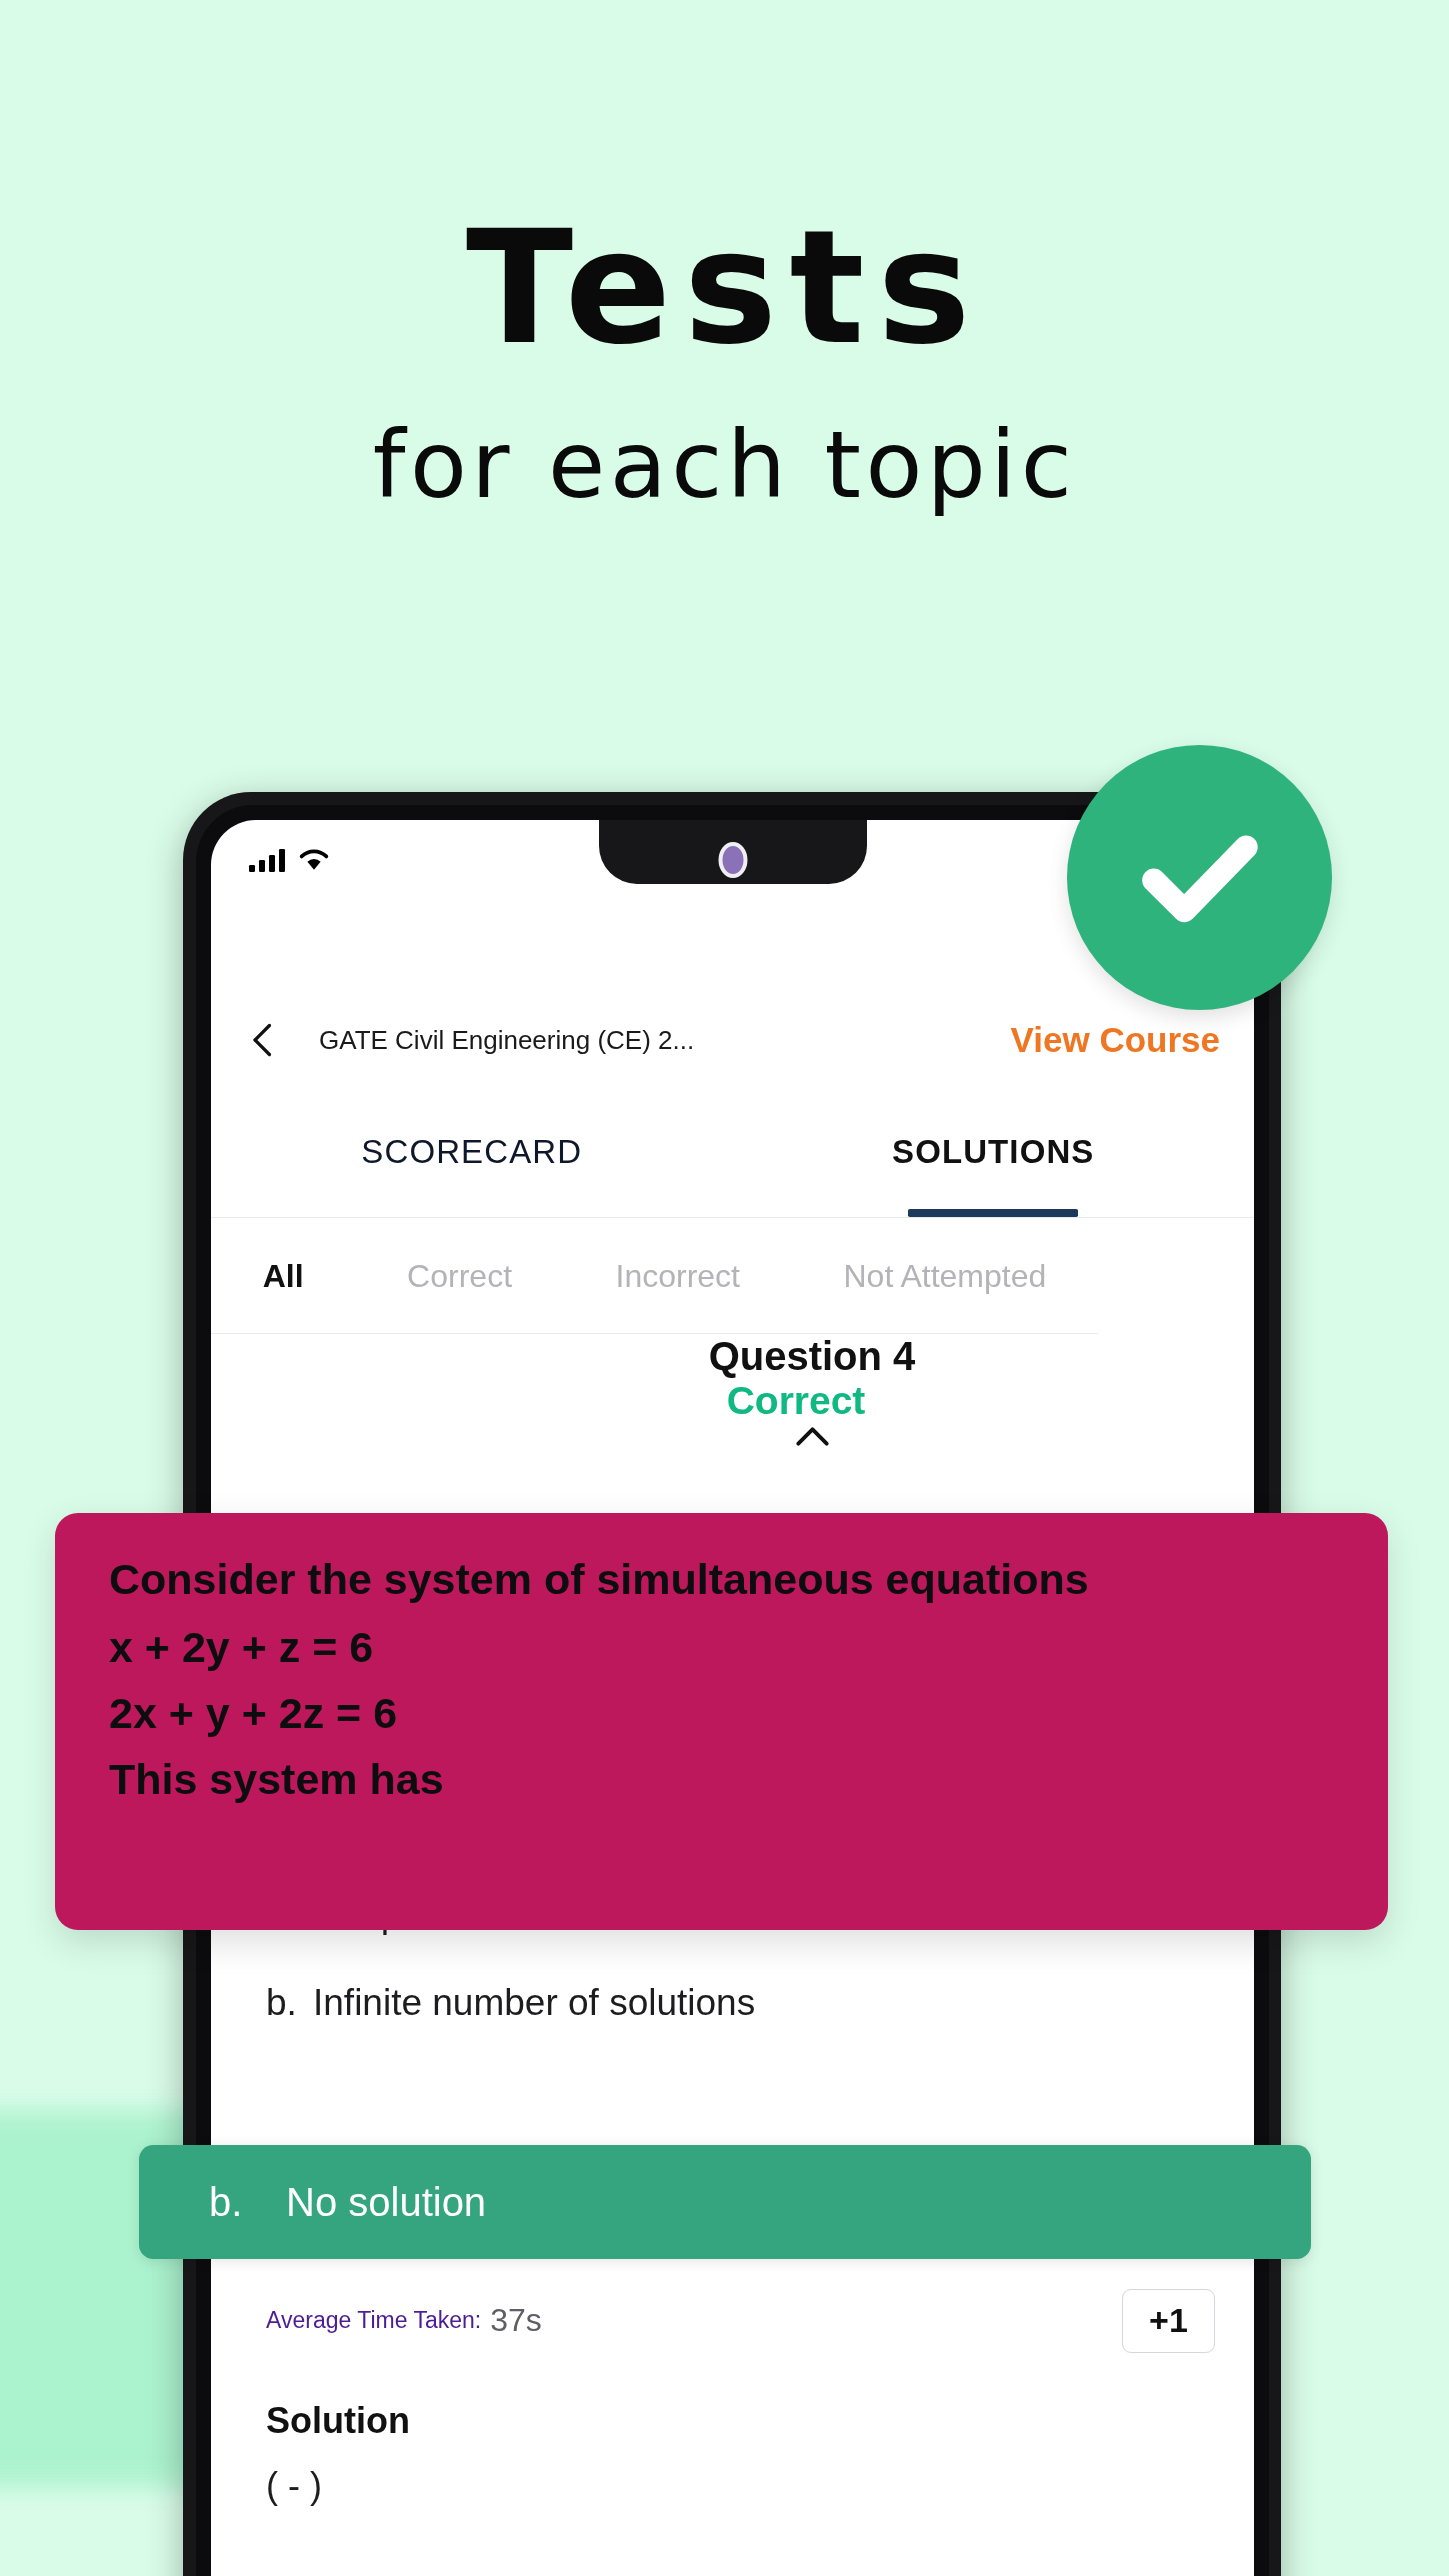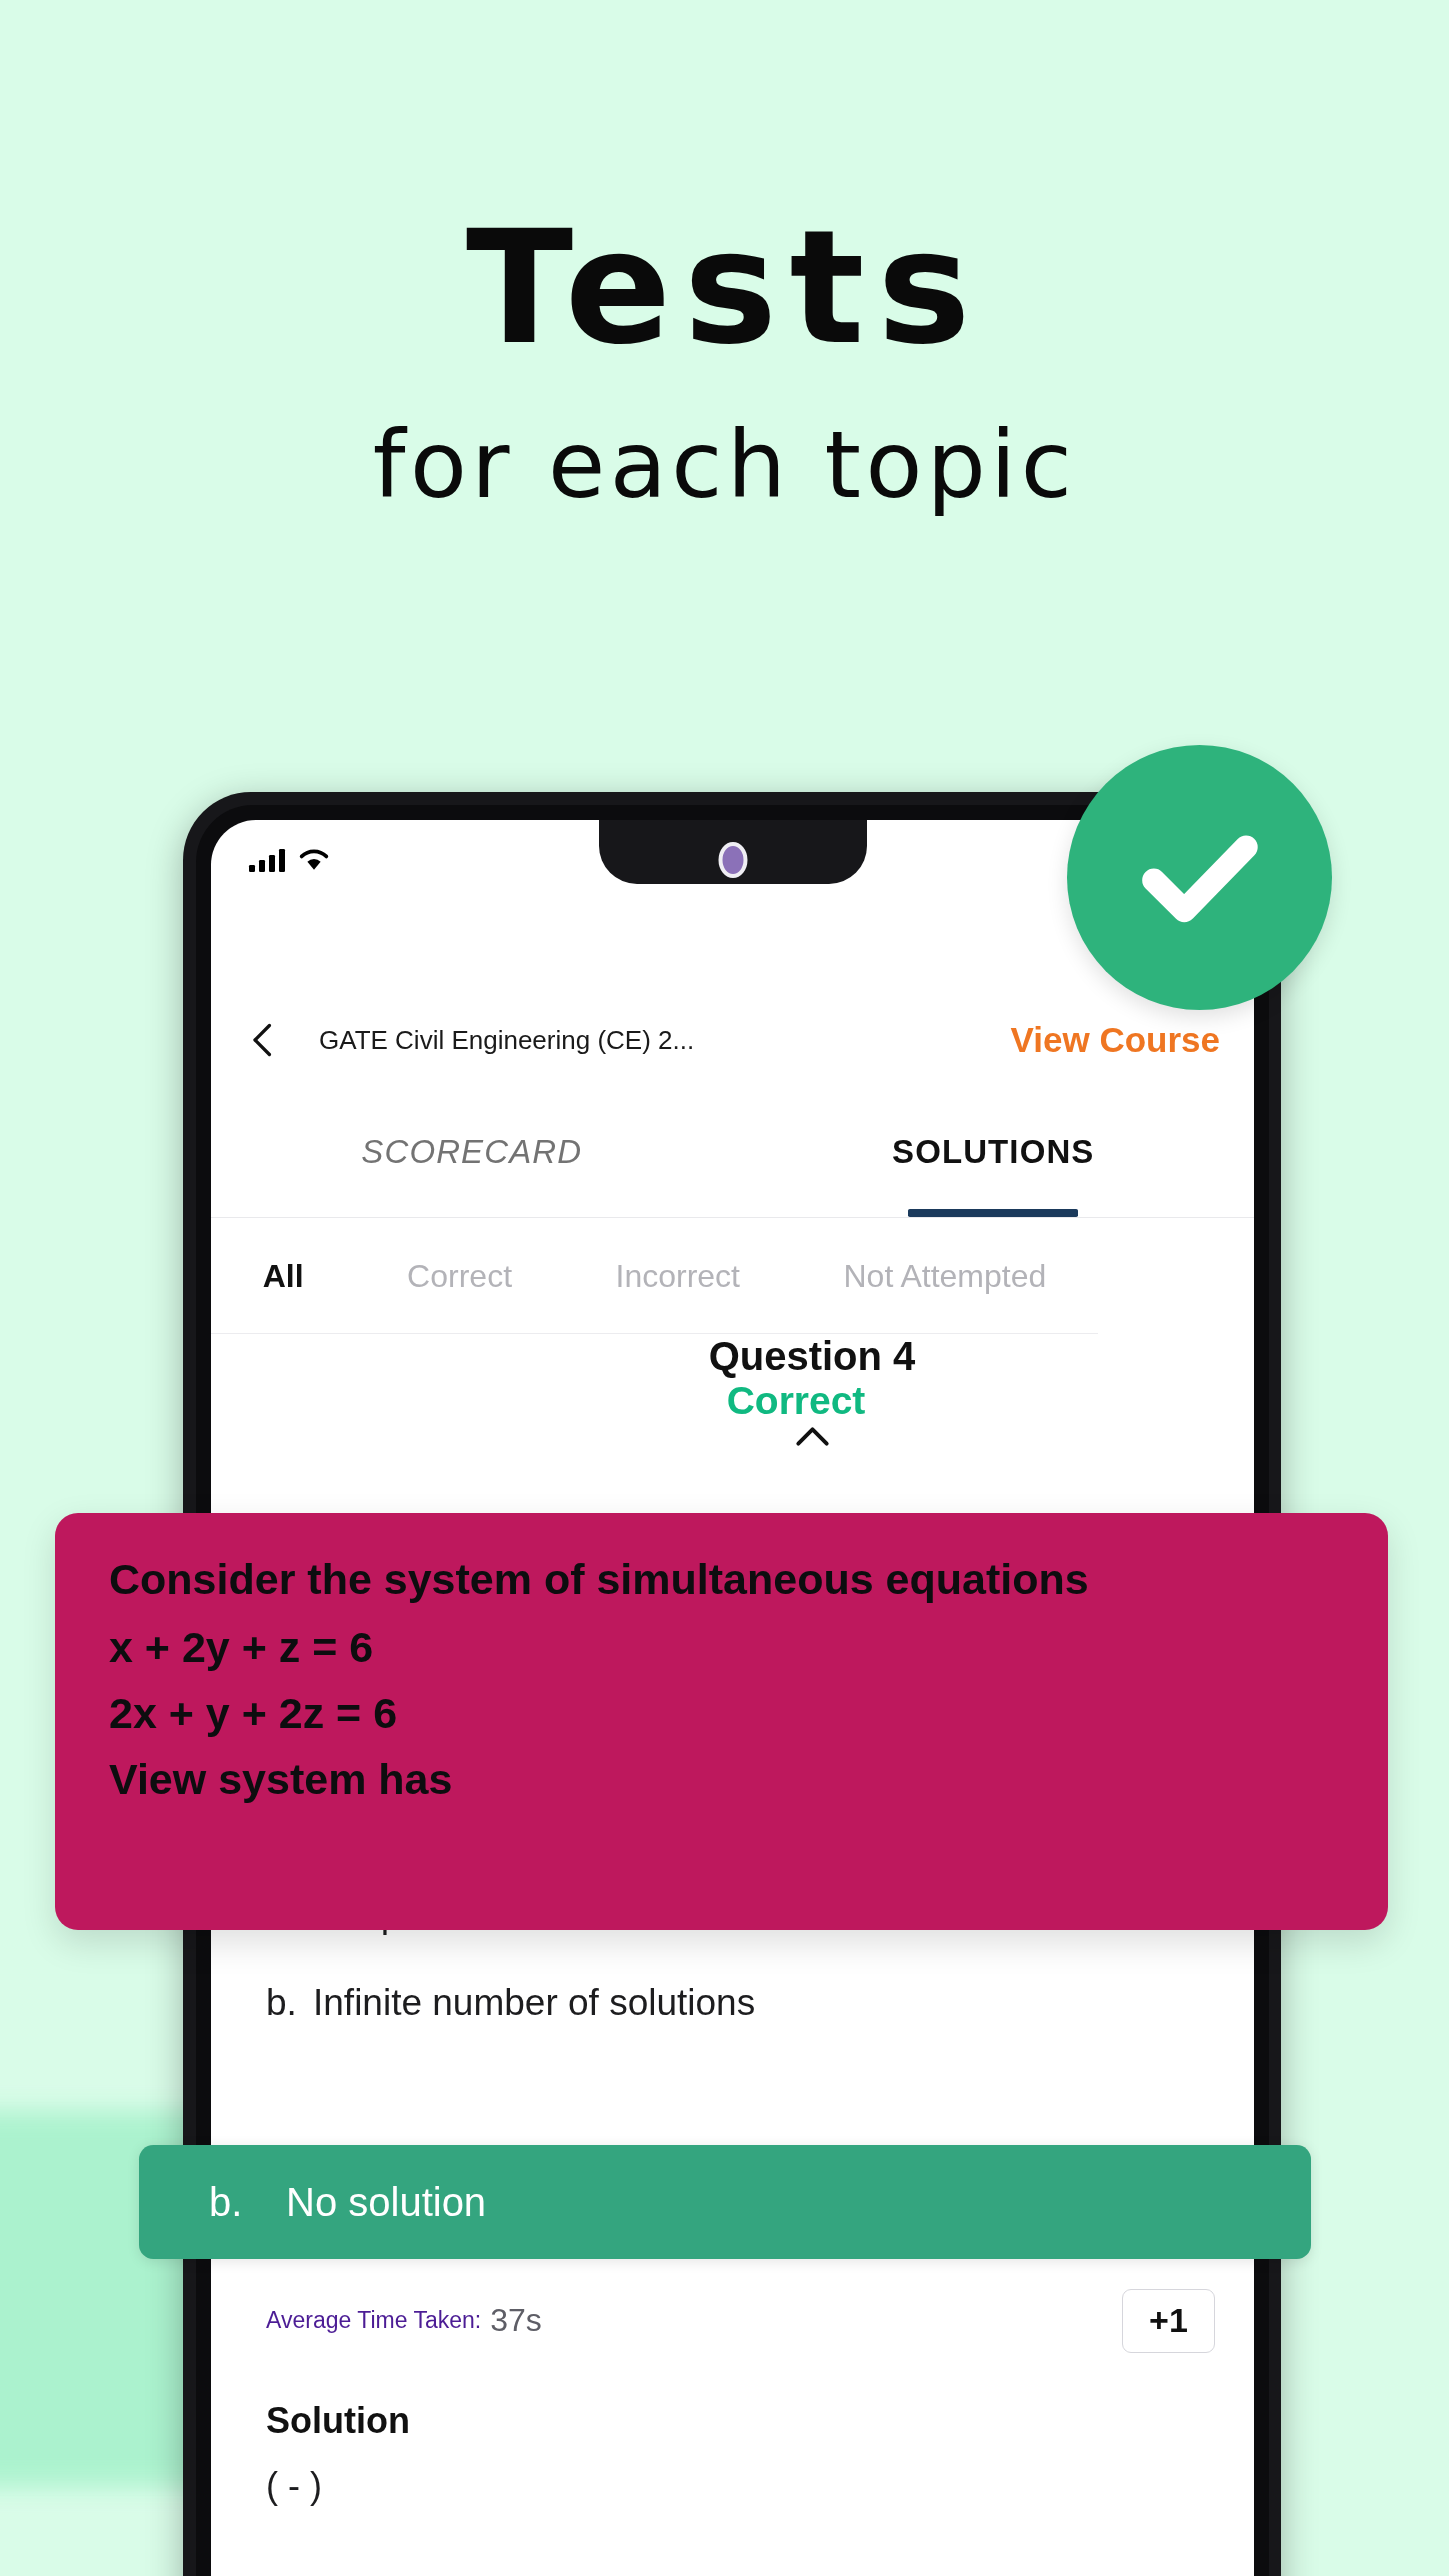--- a/index.html
+++ b/index.html
@@ -142,21 +142,21 @@
   }
   .main-tab {
     flex:1 1 50%;
     text-align:center;
     font-size:33px;
     letter-spacing:1.1px;
     padding-top:21.5px;
     position:relative;
     height:106px;
   }
-  .main-tab.inactive { color:#737373; font-weight:500;font-style:italic; }
+  .main-tab.inactive { color:#0f172a; font-weight:500; }
   .main-tab.active { color:#111; font-weight:600; }
   .main-tab.active::after {
     content:""; position:absolute;
     left:50%; transform:translateX(-50%);
     bottom:0; width:170px; height:8px;
     background:#1b3a5c; border-radius:1.8px;
   }
 
   
   #filter-row {
@@ -387,21 +387,21 @@
 
 <div id="highlight-answer">
   <span class="hl-key">b.</span>
   <span class="hl-text">No solution</span>
 </div>
 
 <div id="overlay-card">
   <div class="q-stem">Consider the system of simultaneous equations</div>
   <div class="q-eq">x + 2y + z = 6</div>
   <div class="q-eq">2x + y + 2z =  6</div>
-  <div class="q-tail">View system has</div>
+  <div class="q-tail">This system has</div>
 </div>
 
 <div id="check-badge">
   <svg width="163" height="163" viewBox="0 0 182 182">
     <path d="M40 94 L74 128 L143 57" stroke="#ffffff" stroke-width="26" fill="none" stroke-linecap="round" stroke-linejoin="round"></path>
   </svg>
 </div>
 
 
 </body></html>

